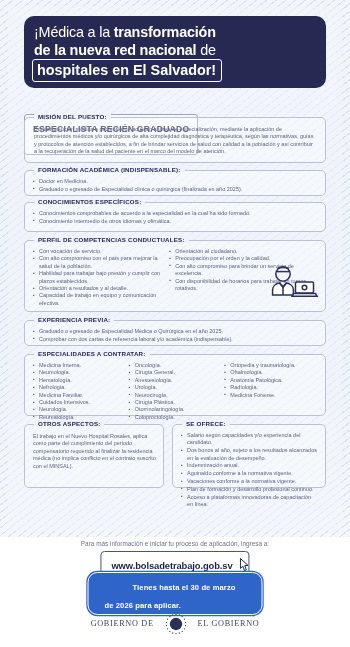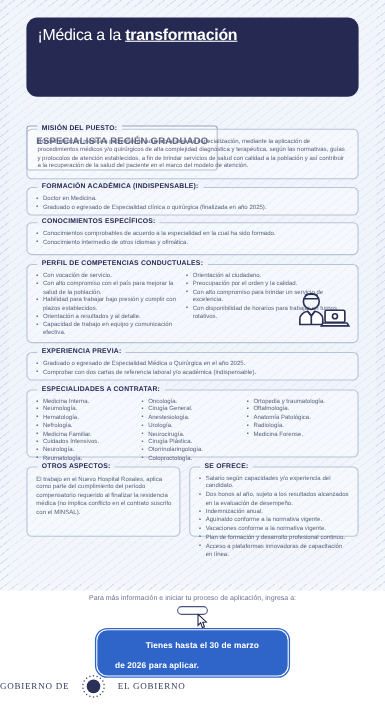--- a/index.html
+++ b/index.html
@@ -41,21 +41,21 @@
     padding-left:10px; letter-spacing:-.2px; white-space:nowrap;
   }
   #hl1{ position:absolute; top:7px; left:0; }
   #hl2{ position:absolute; top:25px; left:0; }
   #hl3box{
     position:absolute; top:43px; left:8px;
     border:1.6px solid #ffffff; border-radius:3px;
     padding:1px 5px 2px 4px;
   }
   #hl3box span{ color:#fff; font-size:14.4px; font-weight:bold; line-height:17px; white-space:nowrap; }
-  .b{ font-weight:bold;text-decoration:underline; }
+  .b{ font-weight:bold; }
 
   
   #role-badge{
     position:absolute; left:24px; top:114px;
     border:1.1px solid #9aa4c0; border-radius:3px;
     background:rgba(255,255,255,.45);
     padding:3px 8px 18px 8px;
   }
   #role-badge span{ font-size:8.6px; font-weight:bold; color:#262a52; letter-spacing:.25px; }
 
@@ -128,34 +128,38 @@
     position:absolute; left:50%; transform:translateX(-50%); top:572px;
     background:#2f64c8; border:1.4px solid #ffffff; border-radius:10px;
     box-shadow:0 0 0 1.2px #2f64c8;
     padding:2.5px 16px;
   }
   #deadline-pill span{ font-size:7.6px; font-weight:bold; color:#ffffff; letter-spacing:.1px;margin-left:28px; }
 
   
   #footer{
     position:absolute; left:0; top:600px; width:350px; height:47px;
-    display:flex; align-items:center; gap:9px;
+    display:flex; align-items:center; justify-content:center; gap:9px;
   }
   #footer .ftxt{ font-family:"Liberation Serif", serif; font-size:8.2px; color:#3b4266; letter-spacing:.7px; }
   #coat-of-arms{ width:26px; height:26px; }
 </style>
 </head>
 <body>
 
 <div id="bg-stripes"></div>
 <div id="bg-white-bottom"></div>
 <div class="sheet"></div>
 
 <div id="header-banner">
   <div class="hl" id="hl1"><span>¡Médica a la </span><span class="b">transformación</span></div>
+  <div class="hl" id="hl2"><span class="b">de la nueva red nacional</span><span> de</span></div>
+  <div id="hl3box">
+    <span>hospitales en El Salvador!</span>
+  </div>
 </div>
 
 <div id="role-badge">
   <span>ESPECIALISTA RECIÉN GRADUADO</span>
 </div>
 
 <div class="fs" id="fs-mision">
   <div class="fs-legend">MISIÓN DEL PUESTO:</div>
   <div class="body-txt">Brindar atención médica a pacientes de acuerdo al área de especialización, mediante la aplicación de procedimientos médicos y/o quirúrgicos de alta complejidad diagnóstica y terapéutica, según las normativas, guías y protocolos de atención establecidos, a fin de brindar servicios de salud con calidad a la población y así contribuir a la recuperación de la salud del paciente en el marco del modelo de atención.</div>
 </div>
@@ -265,20 +269,21 @@
     <li>Aguinaldo conforme a la normativa vigente.</li>
     <li>Vacaciones conforme a la normativa vigente.</li>
     <li>Plan de formación y desarrollo profesional continuo.</li>
     <li>Acceso a plataformas innovadoras de capacitación en línea.</li>
   </ul>
 </div>
 
 <div id="cta-info">Para más información e iniciar tu proceso de aplicación, ingresa a:</div>
 
 <div id="url-box">
+  <span>www.bolsadetrabajo.gob.sv</span>
   <svg id="cursor-icon" viewBox="0 0 12 14">
     <path d="M1 0.5 L1 10.5 L3.4 8.2 L5 12.6 L6.9 11.9 L5.3 7.6 L8.6 7.4 Z" fill="#ffffff" stroke="#1f2448" stroke-width="1"></path>
     <g stroke="#1f2448" stroke-width="1" stroke-linecap="round">
       <path d="M0.5 -1.5 L0.5 -3"></path>
     </g>
   </svg>
 </div>
 
 <div id="deadline-pill">
   <span>Tienes hasta el 30 de marzo de 2026 para aplicar.</span>

